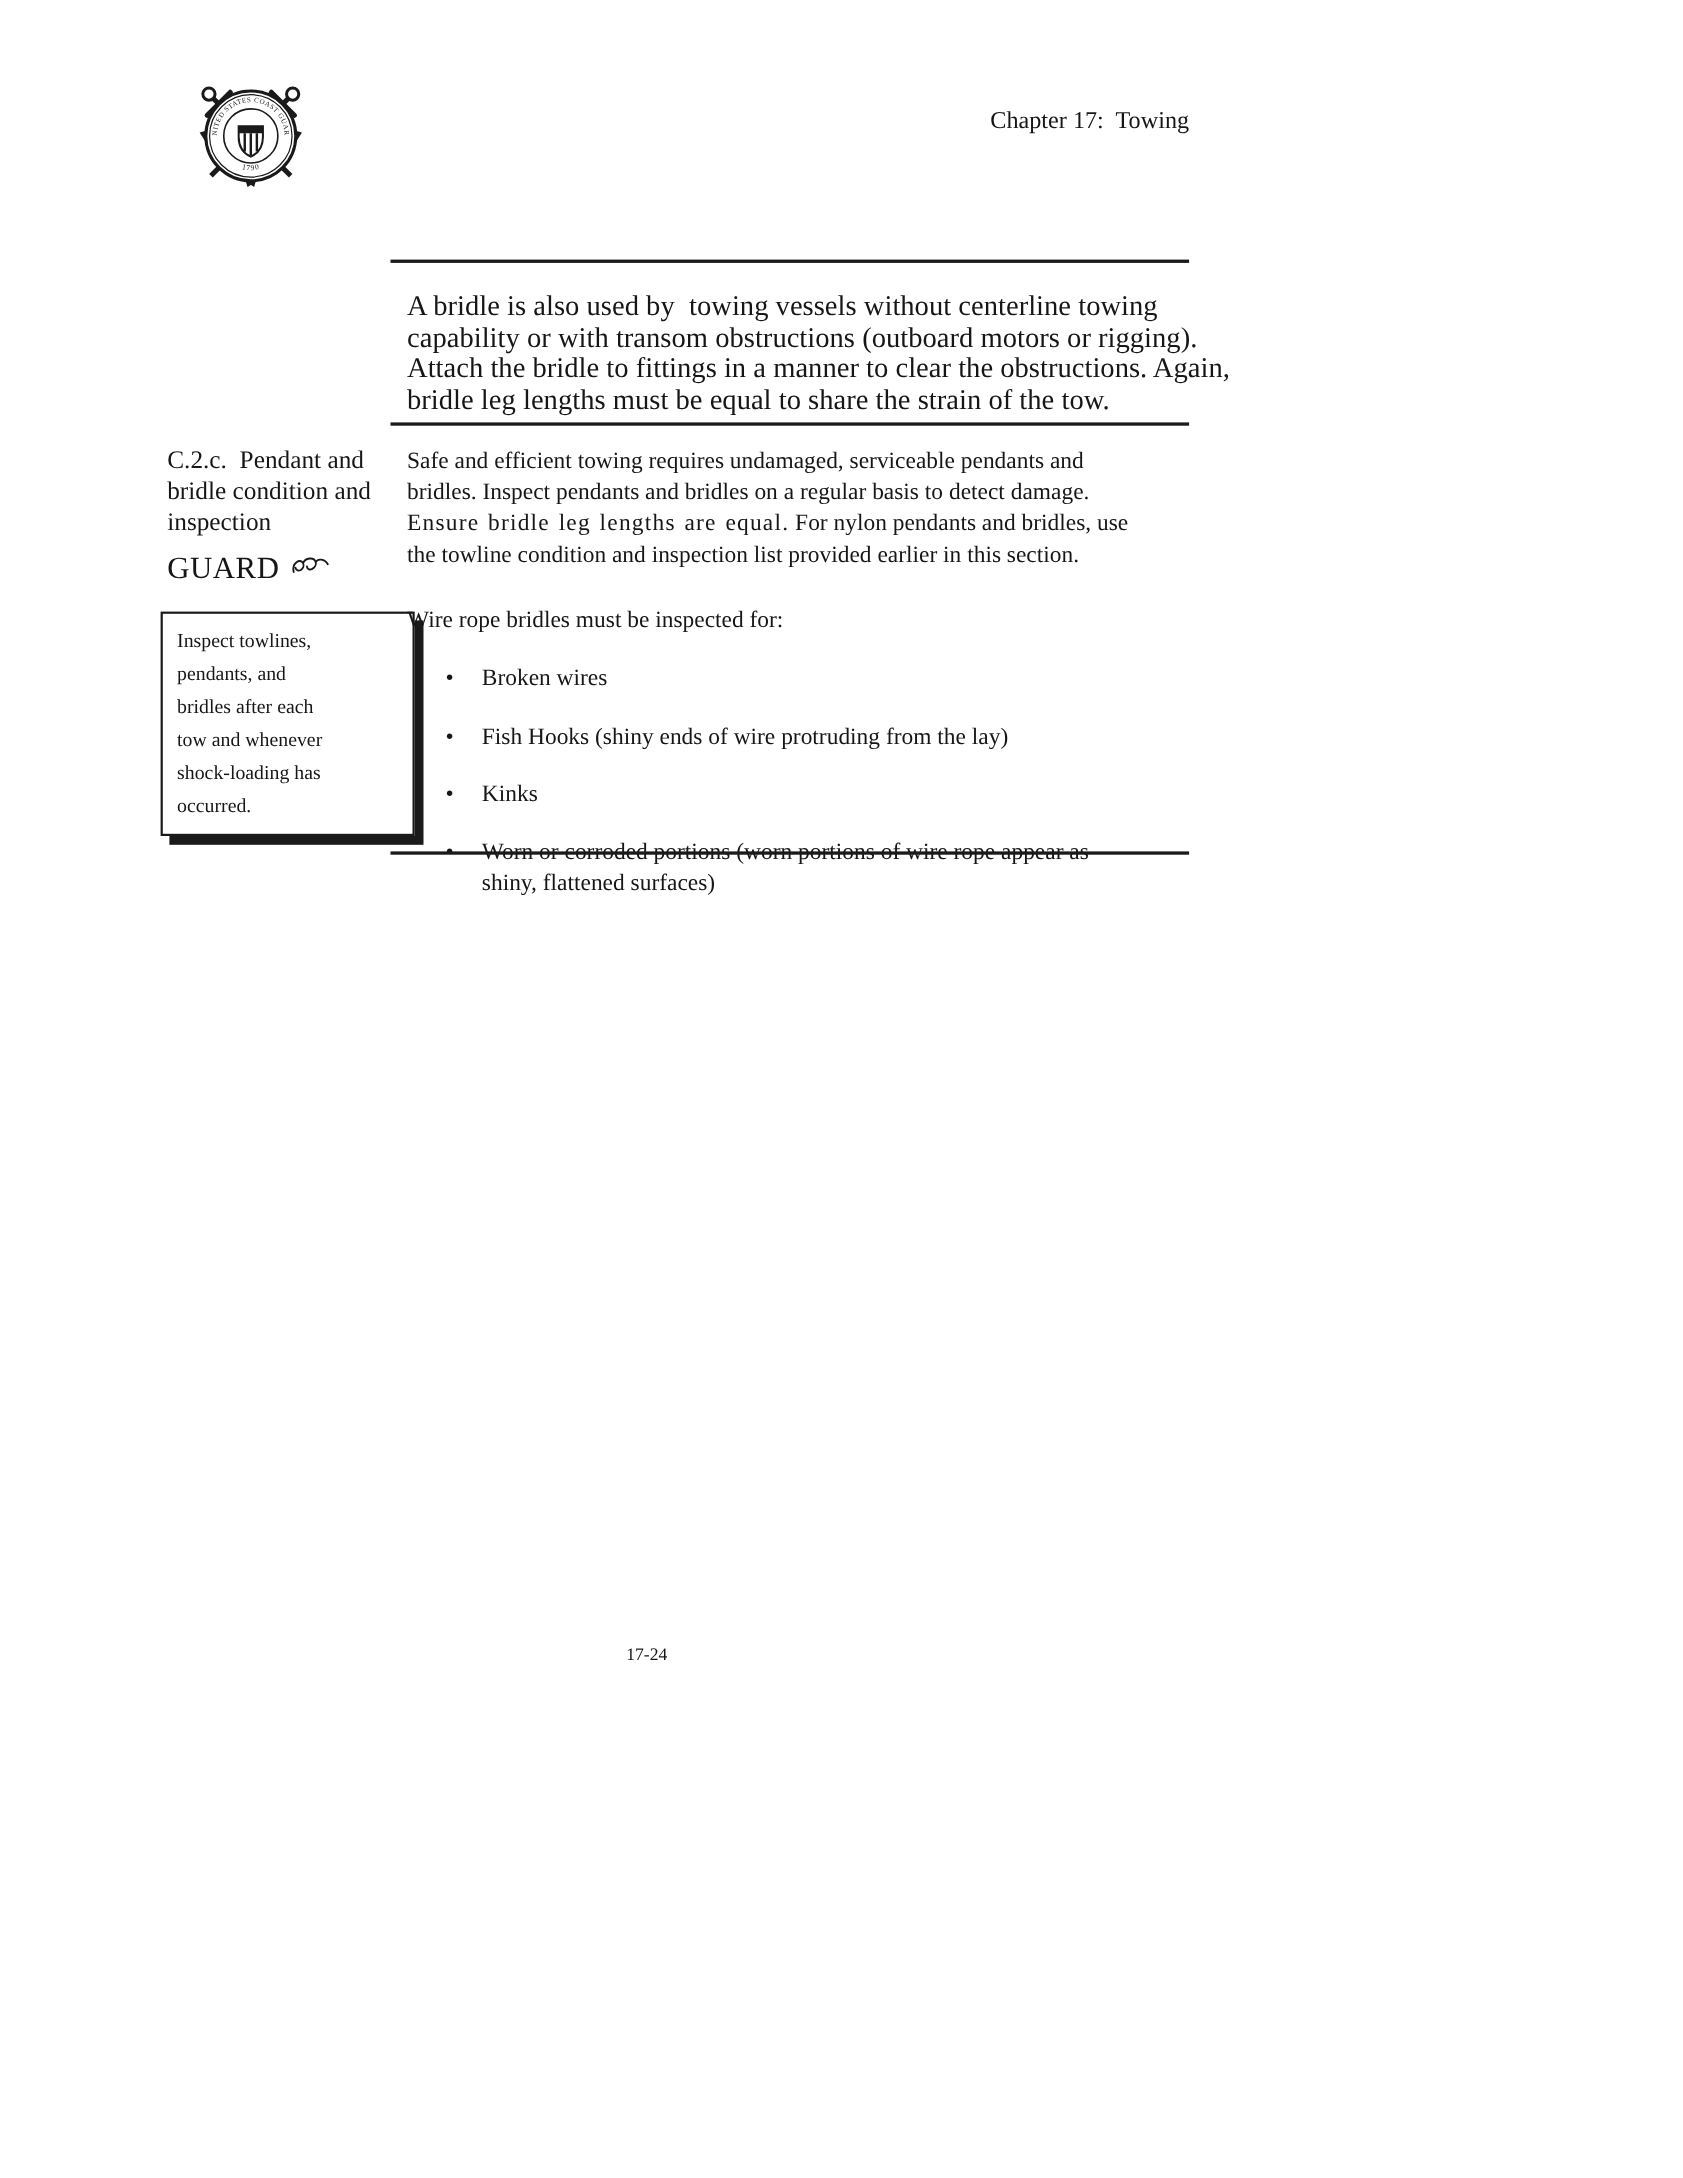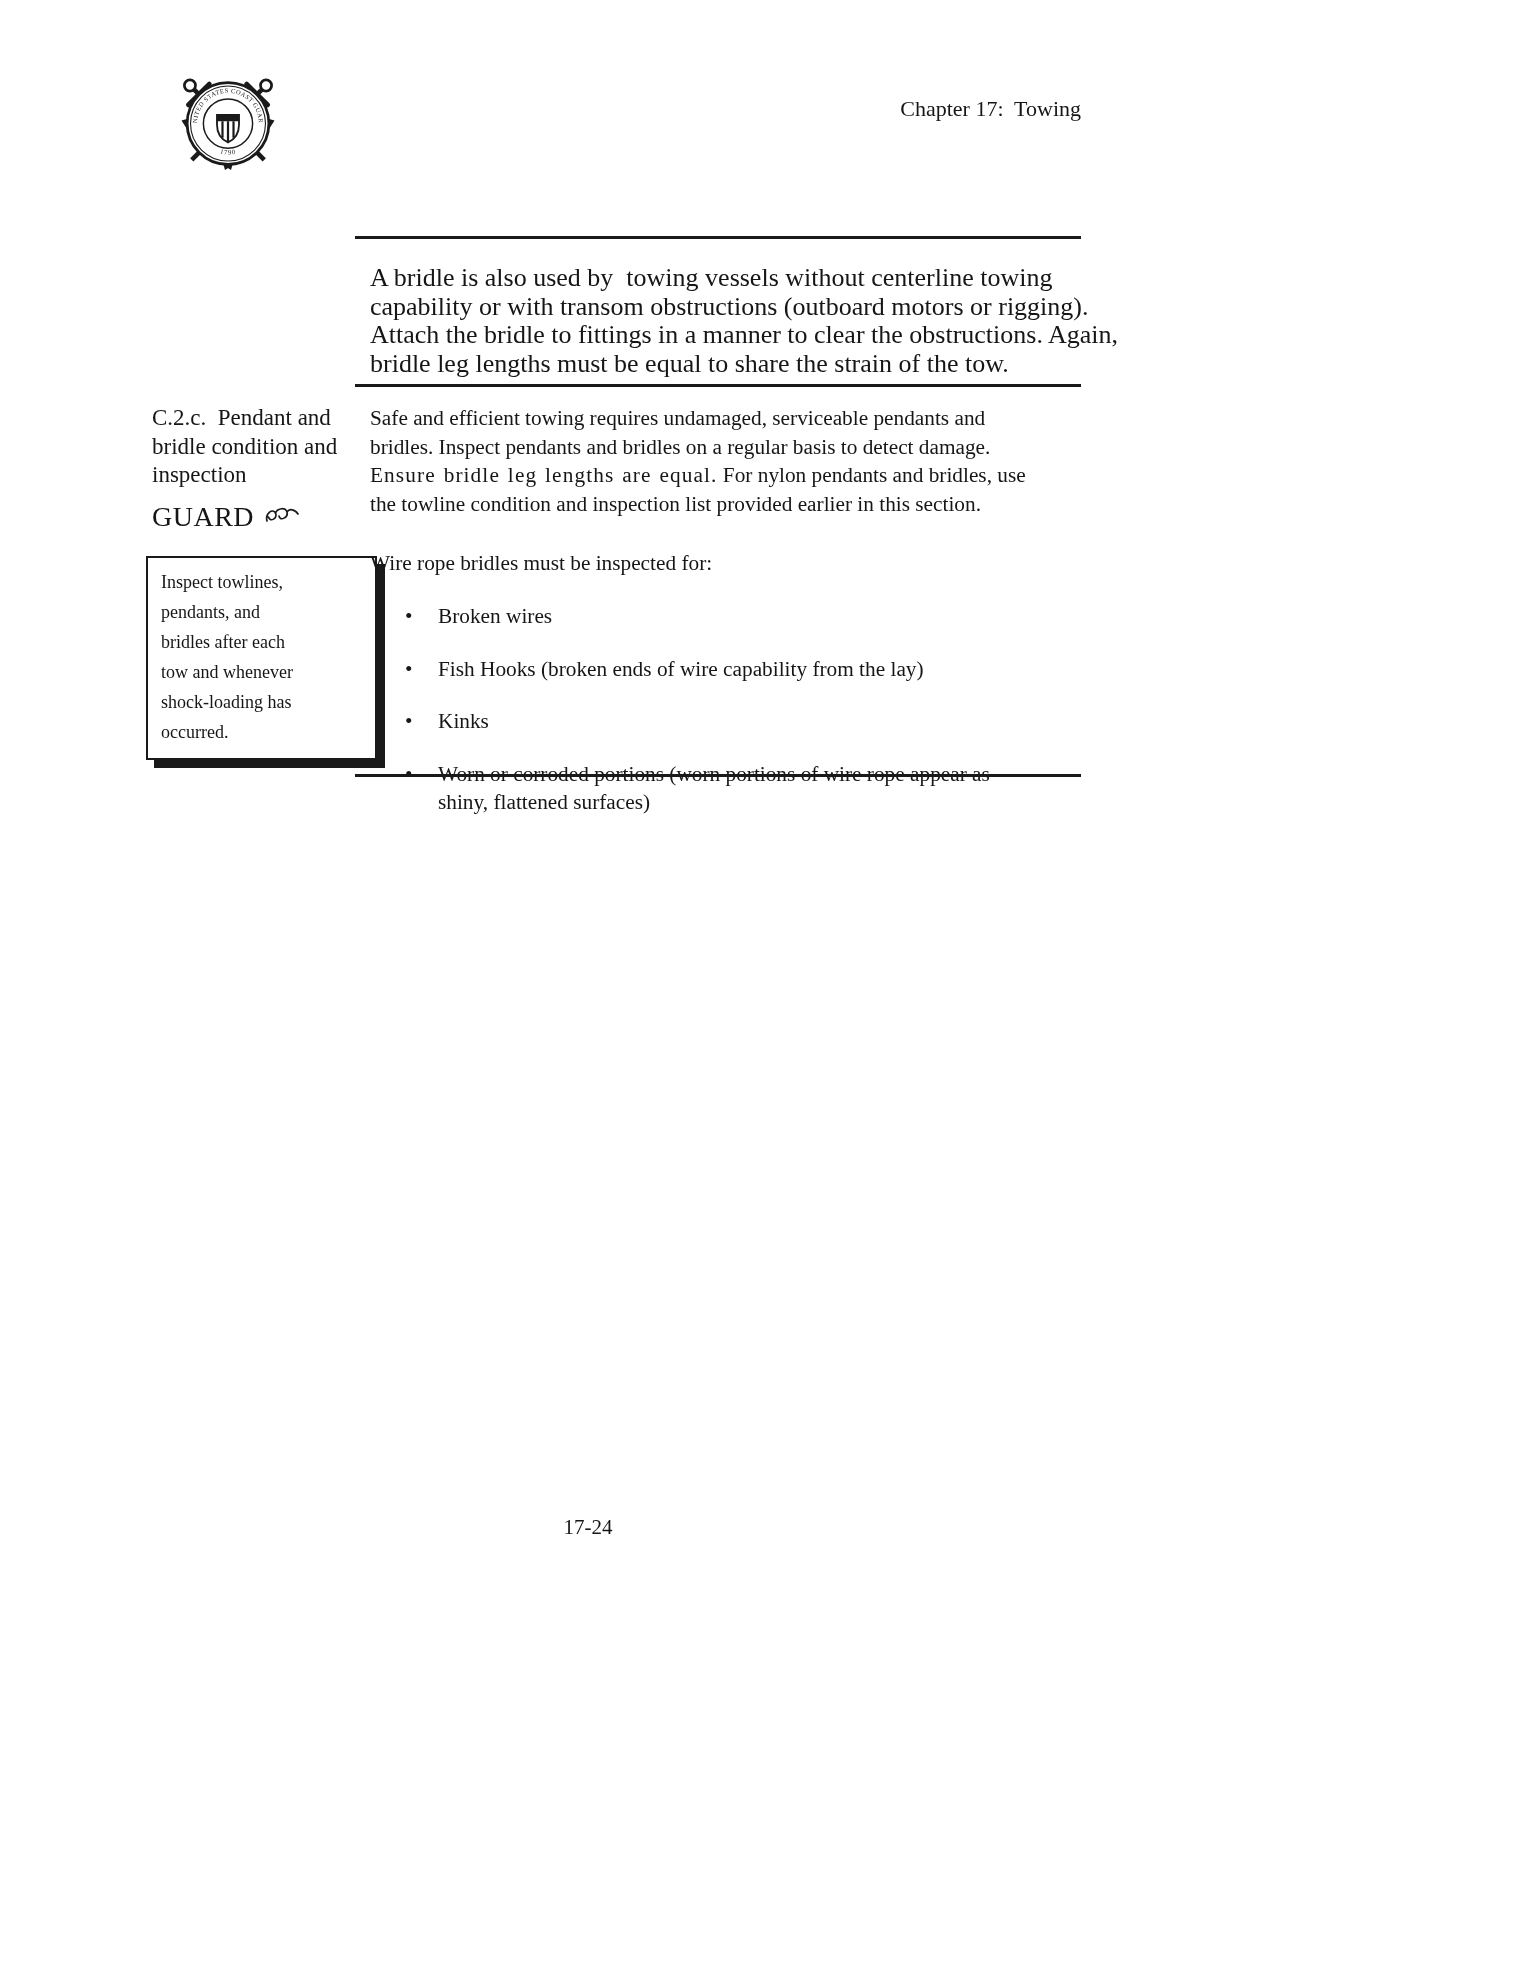--- a/index.html
+++ b/index.html
@@ -111,22 +111,21 @@
     left: 35px;
     top: 0;
   }
 
   .footer {
     position: absolute;
     top: 1496px;
     left: 355px;
     width: 466px;
     text-align: center;
-    font-size: 21px;
-    margin-top: 19px;
+    font-size: 16px;
   }
 </style>
 </head>
 <body>
 
 <div class="page">
 
   <div class="seal">
     <svg width="184" height="124" viewBox="0 0 200 135" aria-hidden="true">
       <defs>
@@ -197,21 +196,21 @@
   <div class="section-body">
     <p class="main"><span>Safe and efficient towing requires undamaged, serviceable pendants and
 bridles. Inspect pendants and bridles on a regular basis to detect damage.
 </span><span class="emphasis">Ensure bridle leg lengths are equal.</span><span> For nylon pendants and bridles, use
 the towline condition and inspection list provided earlier in this section.</span></p>
 
     <p class="list-intro">Wire rope bridles must be inspected for:</p>
 
     <ul class="bullets">
       <li>Broken wires</li>
-      <li>Fish Hooks (broken ends of wire capability from the lay)</li>
+      <li>Fish Hooks (shiny ends of wire protruding from the lay)</li>
       <li>Kinks</li>
       <li>Worn or corroded portions (worn portions of wire rope appear as
 shiny, flattened surfaces)</li>
     </ul>
   </div>
 
   <div class="rule rule-bottom"></div>
 
   <div class="footer">17-24</div>
 

